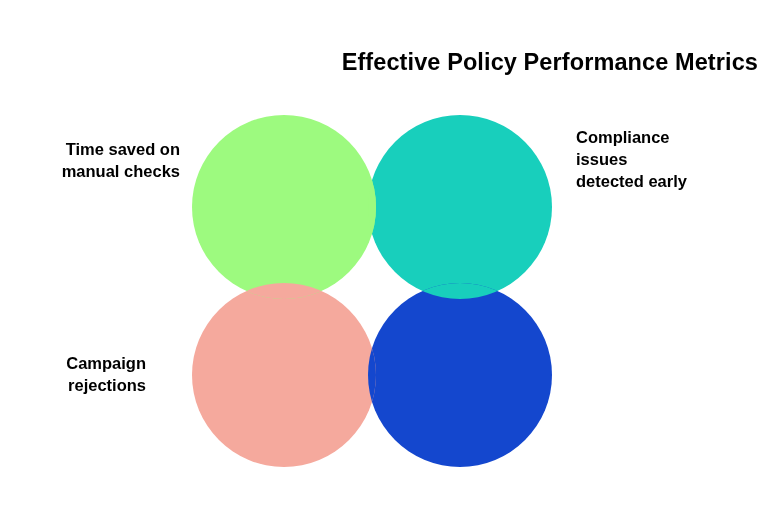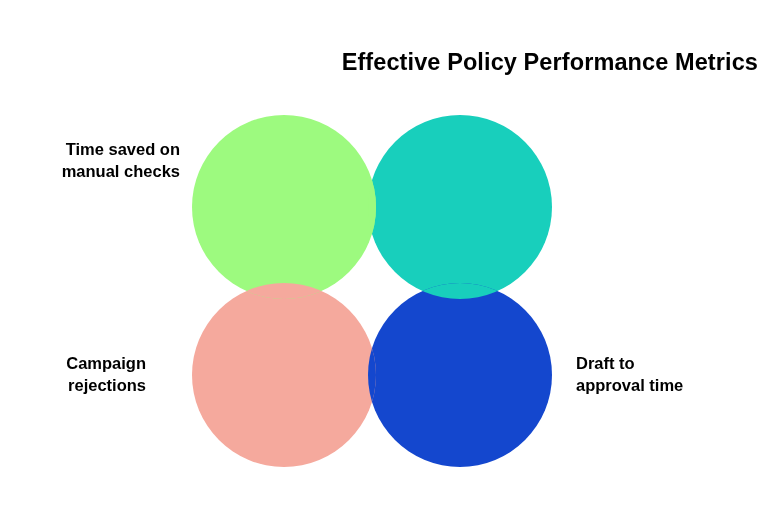--- a/index.html
+++ b/index.html
@@ -114,20 +114,21 @@
     </g>
 
     <g clip-path="url(#clip-teal)">
       <circle id="o-green" cx="284" cy="207" r="92" fill="#9dfa7f"></circle>
     </g>
   </svg>
 
   <div class="label right-align" id="label-top-left" style="color: rgb(0, 0, 0);">Time saved on
 manual checks</div>
 
+  <div class="label left-align" id="label-top-right" style="color: rgb(0, 0, 0);">Compliance
+issues
+detected early</div>
 
-  <div class="label left-align" id="label-bottom-right" style="color: rgb(0, 0, 0);">Draft to
-approval time</div>
 
   <div class="label right-align" id="label-bottom-left" style="color: rgb(0, 0, 0);">Campaign
 rejections</div>
 
 </div>
 
 </body></html>

